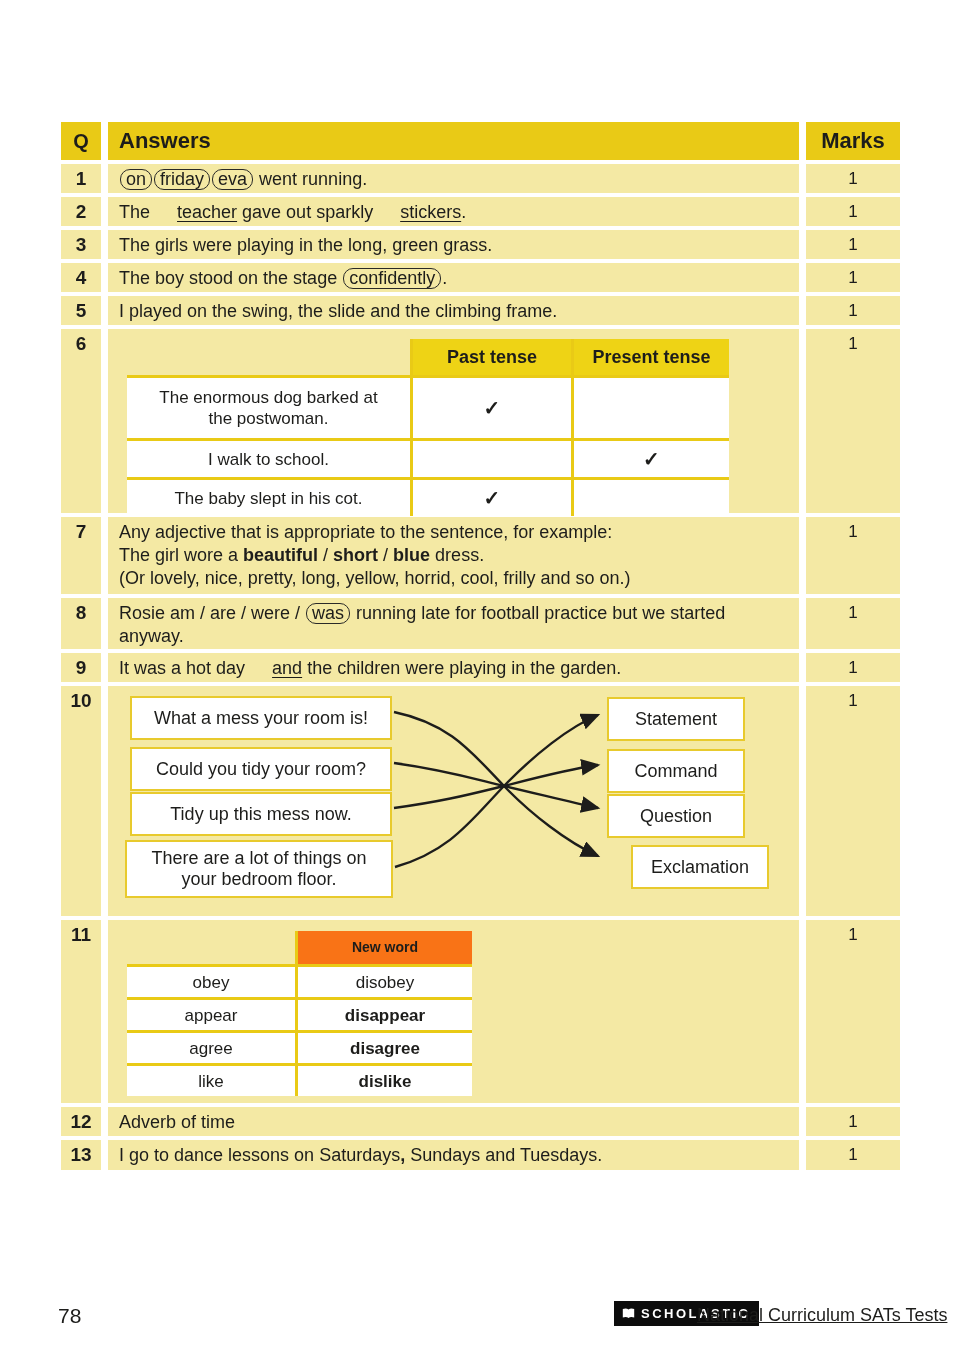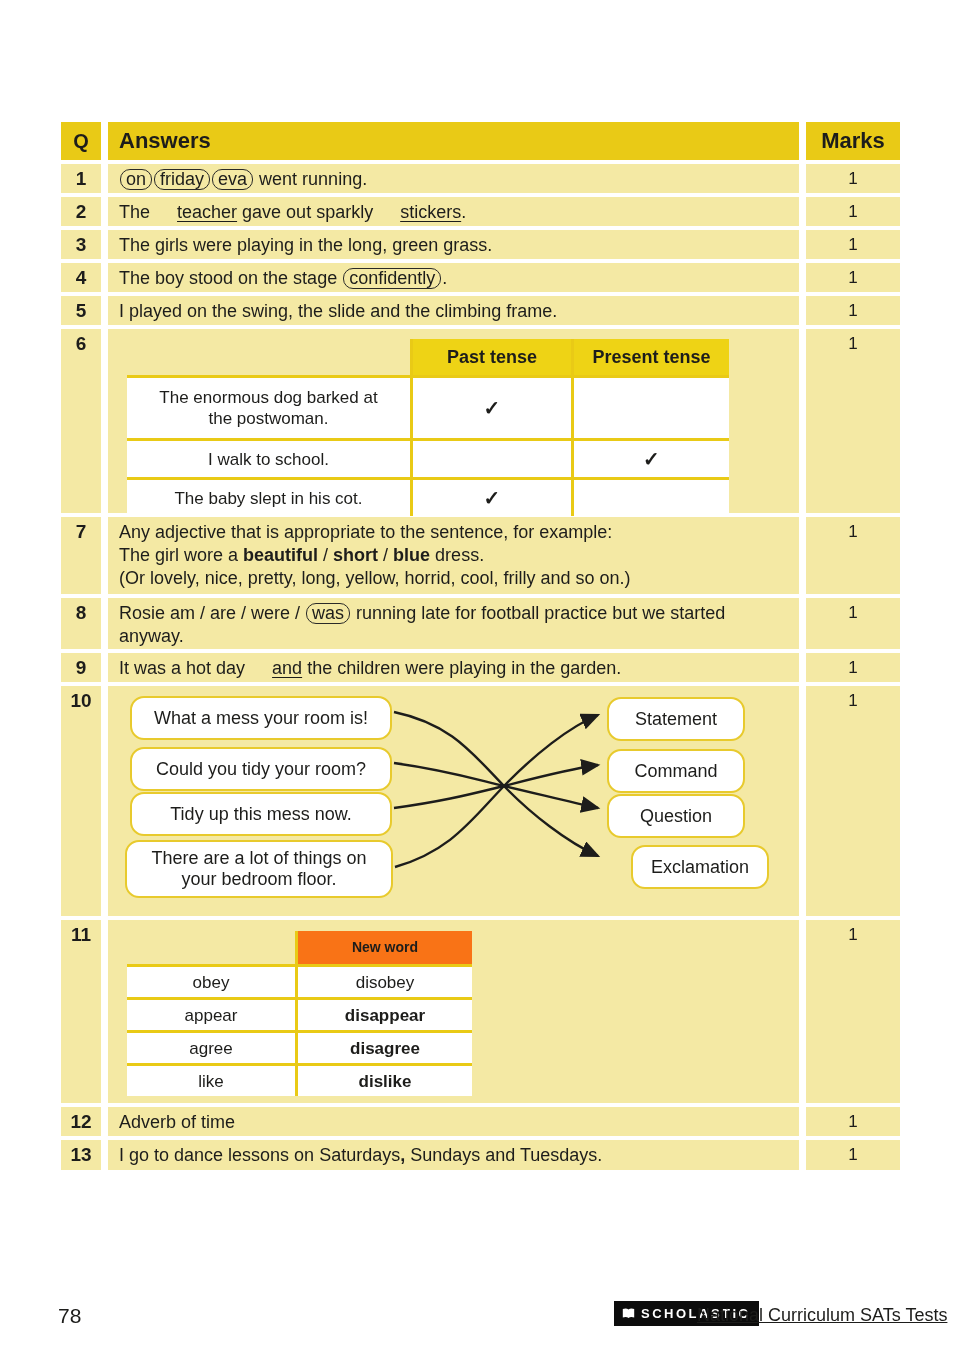--- a/index.html
+++ b/index.html
@@ -64,21 +64,21 @@
   }
   .tense-table .tcell {
     background:#ffffff; display:flex; align-items:center; justify-content:center;
     text-align:center; white-space:pre-line; line-height:21px;
   }
   .tense-table .tick { font-size:20px; font-weight:bold; }
 
   
   .diagram { position:relative; width:100%; height:222px; }
   .dbox {
-    position:absolute; background:#ffffff; border:2px solid #e8ca2d; border-radius:14px;
+    position:absolute; background:#ffffff; border:2px solid #e8ca2d; border-radius:0;
     display:flex; align-items:center; justify-content:center; text-align:center;
     font-size:18px; line-height:21px; white-space:pre-line; padding:20px 6px;
   }
   .diagram svg { position:absolute; left:0; top:0; }
 
   
   .word-table {
     margin:7px 0 0 8px; width:345px; display:grid;
     grid-template-columns:168px 174px;
     grid-template-rows:33px 30px 30px 30px 30px;

